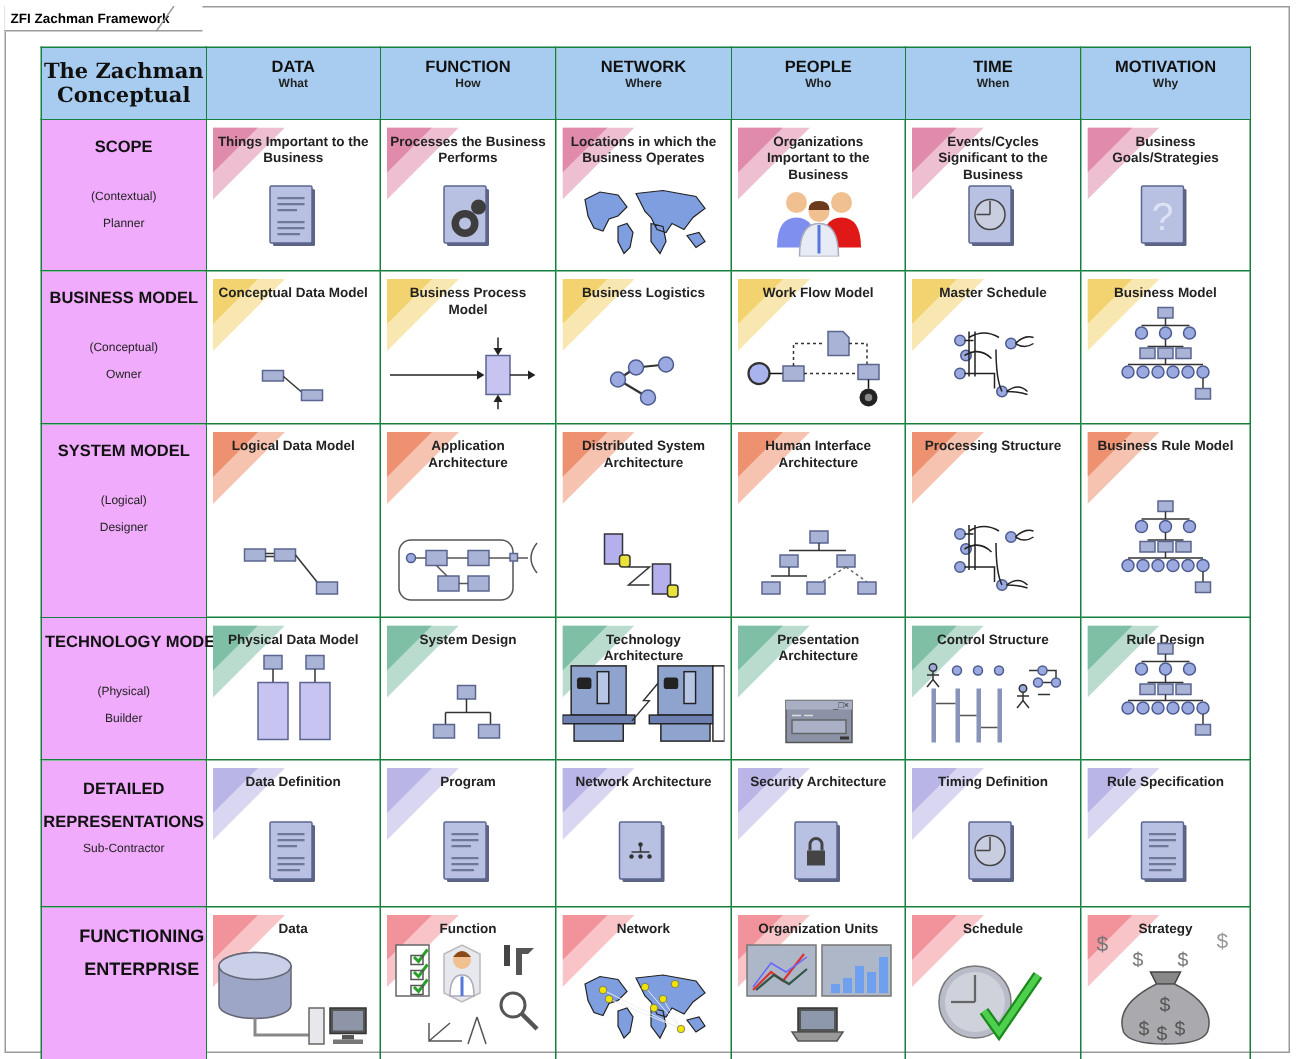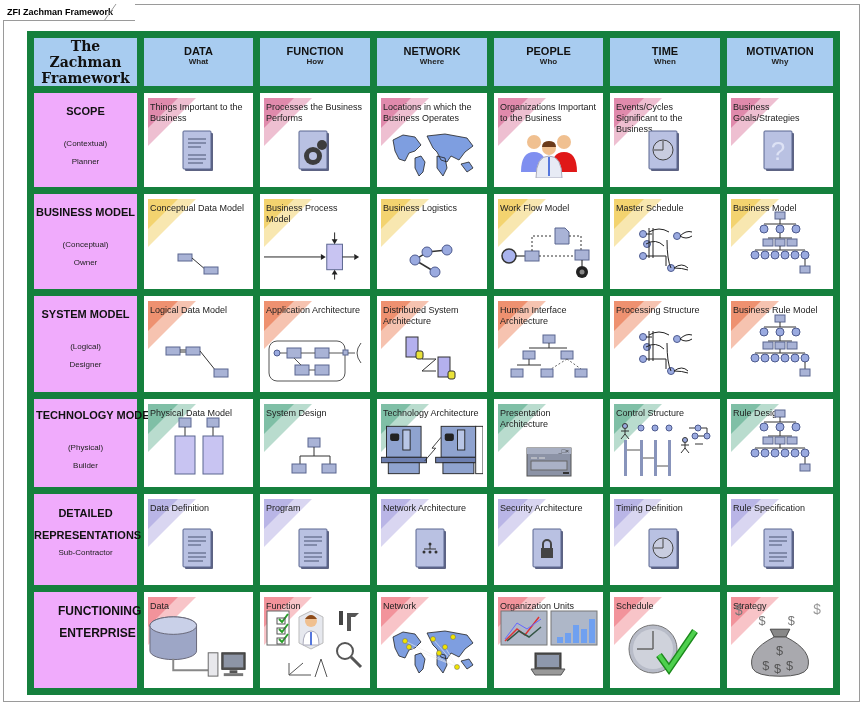--- a/index.html
+++ b/index.html
@@ -2,36 +2,36 @@
 <html><head>
 <meta charset="utf-8">
 <style>
   html,body{margin:0;padding:0;background:#ffffff;}
   body{width:864px;height:706px;position:relative;overflow:hidden;font-family:"Liberation Sans",sans-serif;}
   .frame{position:absolute;left:3px;top:4px;width:857px;height:698px;border:1px solid #9a9a9a;box-sizing:border-box;background:#fff;}
   .frame-tab{position:absolute;left:3px;top:4px;height:17px;padding:0 22px 0 4px;font-size:9px;font-weight:bold;line-height:17px;color:#000;
     background:#fff;border-bottom:1px solid #9a9a9a;border-right:none;box-sizing:border-box;}
   .frame-tab-notch{position:absolute;left:104px;top:4px;width:14px;height:17px;}
   .grid{position:absolute;left:27px;top:31px;width:806px;height:651px;border-collapse:collapse;table-layout:fixed;}
-  .grid td,.grid th{border:7px solid #15803d;padding:0;vertical-align:top;position:relative;}
+  .grid td,.grid th{border:1px solid #15803d;padding:0;vertical-align:top;position:relative;}
   .corner{background:#a8ccf0;text-align:center;vertical-align:middle !important;}
   .corner-title{font-family:"DejaVu Serif","Liberation Serif",serif;font-weight:bold;font-size:14px;line-height:16px;color:#111;padding-top:8px;}
   .colhead{background:#a8ccf0;text-align:center;}
   .colhead-name{font-weight:bold;font-size:11px;color:#111;margin-top:7px;line-height:12px;}
   .colhead-sub{font-size:8px;color:#222;line-height:10px;}
   .rowhead{background:#f0abfc;text-align:center;}
   .rowhead-name{font-weight:bold;font-size:11px;color:#111;margin-top:12px;line-height:13px;white-space:nowrap;}
   .rowhead-sub{font-size:8px;color:#222;margin-top:21px;line-height:10px;}
   .rowhead-role{font-size:8px;color:#222;margin-top:8px;line-height:10px;}
   .rowhead.big .rowhead-name{font-size:12px;line-height:22px;margin-top:8px;padding-left:24px;}
   .rowhead.detail .rowhead-name{line-height:22px;margin-top:8px;}
   .rowhead.detail .rowhead-role{margin-top:2px;}
   .card{position:absolute;left:4px;top:5px;right:4px;bottom:5px;}
   .tri{position:absolute;left:0;top:0;width:48px;height:48px;}
-  .cell-label{position:relative;text-align:left;font-size:9px;line-height:11px;color:#222;padding:0 2px;margin-top:4px;}
+  .cell-label{position:relative;text-align:center;font-size:9px;line-height:11px;color:#222;padding:0 2px;margin-top:4px;font-weight:bold;}
   .icon{position:absolute;left:0;right:0;bottom:4px;display:flex;justify-content:center;align-items:flex-end;}
 </style>
 </head>
 <body>
 
 <div class="frame"></div>
 <div class="frame-tab">ZFI Zachman Framework</div>
 <svg class="frame-tab-notch" viewBox="0 0 14 17">
     <line x1="0" y1="17" x2="12" y2="0" stroke="#9a9a9a" stroke-width="1"></line>
     <line x1="0" y1="16.5" x2="0" y2="17" stroke="#9a9a9a"></line>
@@ -45,21 +45,21 @@
       <col style="width:117px">
       <col style="width:116px">
       <col style="width:117px">
       <col style="width:113px">
   </colgroup>
   <tbody>
       <tr style="height:48px">
     <th class="corner">
       <div class="corner-title" style="padding-top:0">
         <div>The Zachman</div>
-        <div>Framework</div>
+        <div>Conceptual</div>
       </div>
     </th>
     <th class="colhead">
           <div class="colhead-name">DATA</div>
           <div class="colhead-sub">What</div>
         </th>
     <th class="colhead">
           <div class="colhead-name">FUNCTION</div>
           <div class="colhead-sub">How</div>
         </th>
@@ -333,21 +333,21 @@
                 <circle cx="46" cy="45" r="4" fill="#9aaae0" stroke="#4d5a8e" stroke-width="1"></circle>
                 <circle cx="56" cy="45" r="4" fill="#9aaae0" stroke="#4d5a8e" stroke-width="1"></circle>
  <line x1="56" y1="49" x2="56" y2="56" stroke="#333"></line>
                 <rect x="51" y="56" width="10" height="7" fill="#a9b3d6" stroke="#5b6690" stroke-width="1"></rect>
               </svg>
             </div>
           </div>
         </td>
   </tr>
 
-  <tr style="height:103px">
+  <tr style="height:129px">
     <td class="rowhead">
       <div class="rowhead-name">SYSTEM MODEL</div>
       <div class="rowhead-sub">(Logical)</div>
       <div class="rowhead-role">Designer</div>
     </td>
     <td>
           <div class="card">
             <svg class="tri" viewBox="0 0 48 48">
               <polygon points="0,0 48,0 0,48" fill="#ee9170" opacity="0.55"></polygon>
               <polygon points="0,0 30,0 0,30" fill="#ee9170"></polygon>

